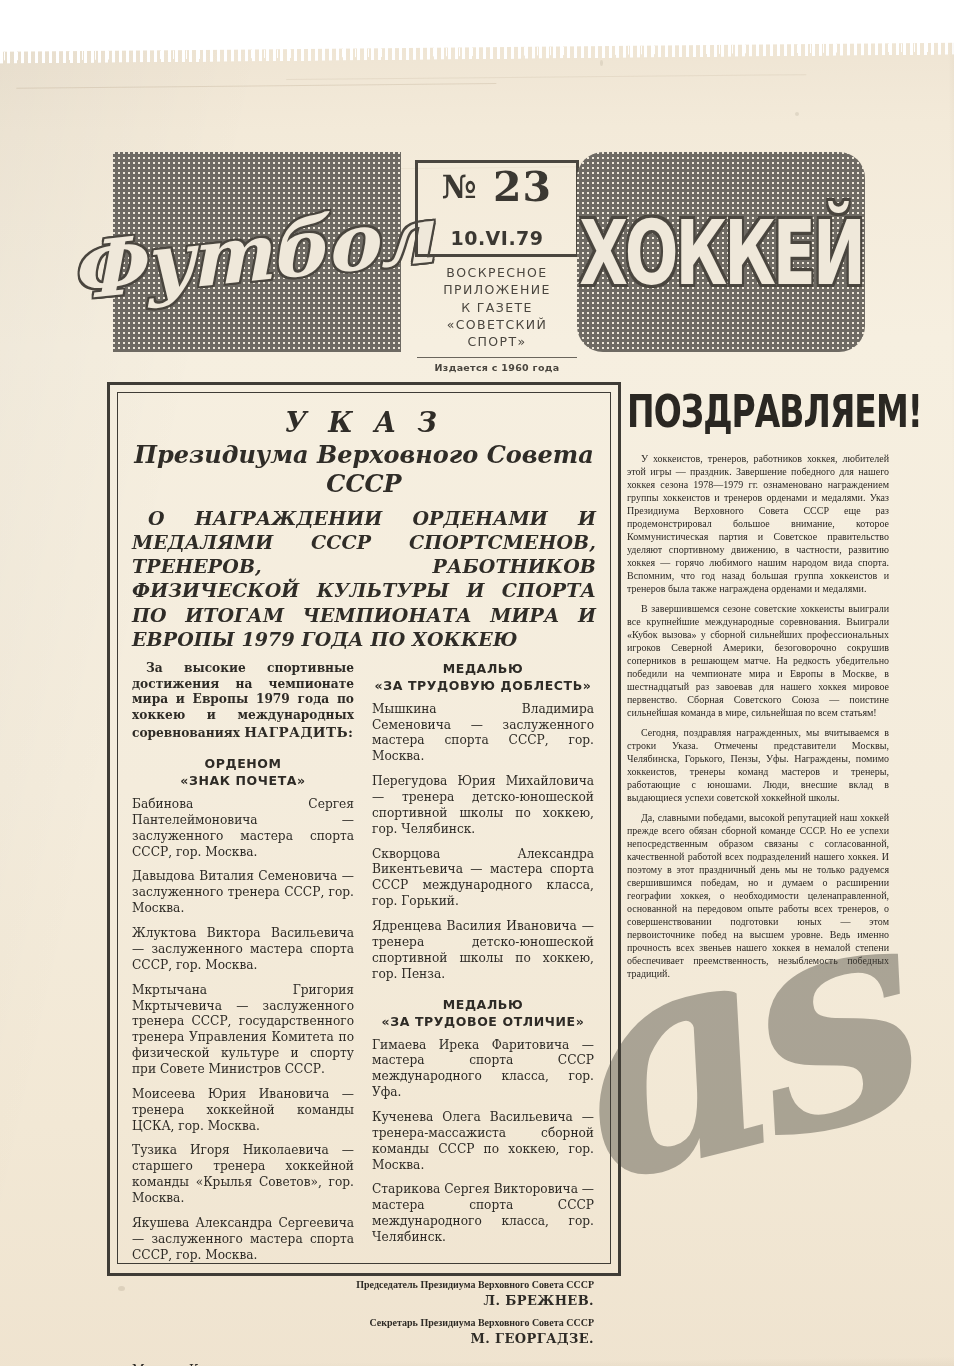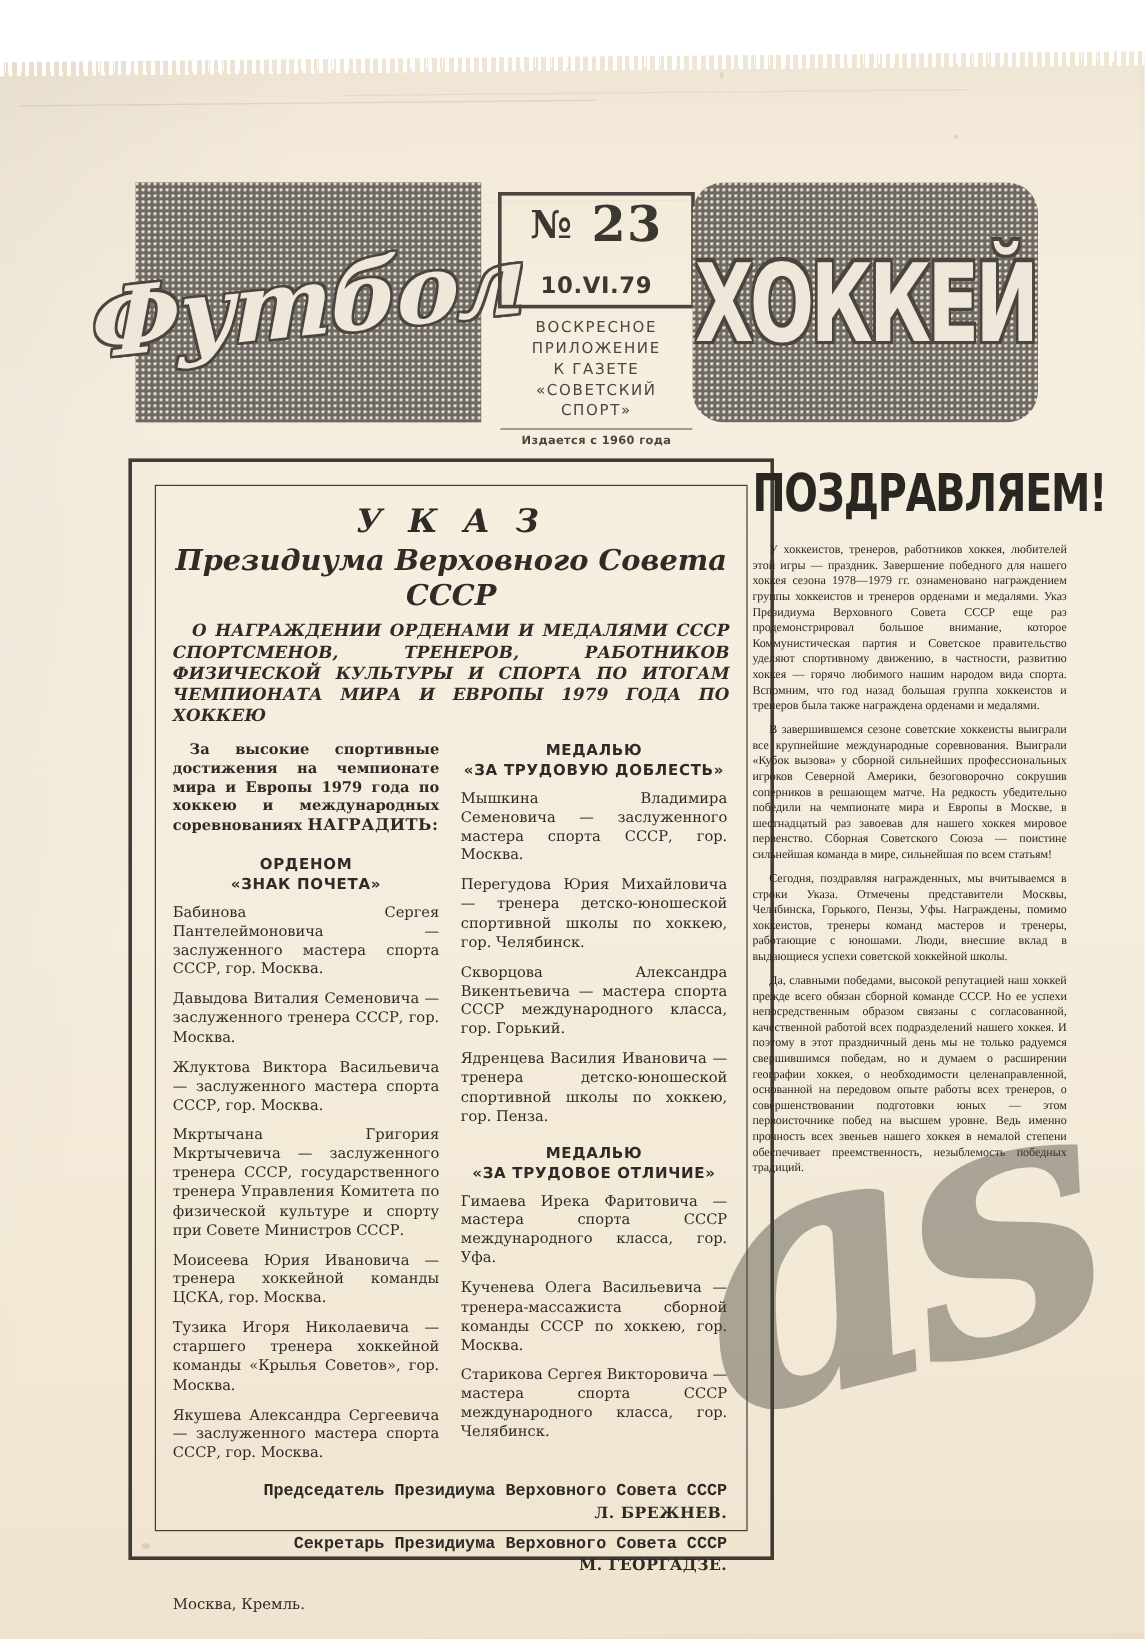--- a/index.html
+++ b/index.html
@@ -110,21 +110,21 @@
     font-size:9.5px;font-weight:700;color:#4a463f;letter-spacing:.3px;text-align:center;
   }
 
   
   #body-area{position:absolute;left:0;top:382px;width:954px;}
 
   
   #decree{
     position:absolute;left:107px;top:0;width:500px;height:880px;
     border:3px solid #3f3c36;
-    padding:16px;
+    padding:4px;
     background:transparent;
   }
   #decree-inner{
     border:1px solid #3f3c36;
     margin:3px;
     height:calc(100% - 8px);
     padding:10px 14px 0 14px;
     box-sizing:border-box;
   }
 
@@ -138,21 +138,21 @@
   .ukaz-sub{
     text-align:center;
     font-family:"DejaVu Serif",serif;
     font-style:italic;font-weight:700;
     font-size:24px;color:#2f2c27;letter-spacing:0px;
     margin:0 0 8px;
   }
   .ukaz-about{
     font-family:"DejaVu Serif",serif;
     font-style:italic;font-weight:700;
-    font-size:14px;line-height:1.27;color:#2f2c27;
+    font-size:19px;line-height:1.27;color:#2f2c27;
     text-align:justify;text-indent:16px;
     letter-spacing:.1px;
     margin:0 0 10px;
   }
 
   #decree-cols{display:flex;gap:18px;}
   .dcol{width:222px;}
 
   .serif-p{
     font-family:"DejaVu Serif",serif;
@@ -170,22 +170,22 @@
   }
   .award-head.second{margin-top:2px;margin-bottom:9px;}
   .grant-word{
     font-family:"DejaVu Serif",serif;font-weight:700;font-size:13.5px;color:#2e2b26;
     letter-spacing:.4px;
   }
 
   
   #sig{margin-top:6px;padding:0 2px;}
   .sig-line{
-    font-family:Liberation Mono, monospace;font-weight:700;
-    font-size:14px;color:#2e2b26;text-align:right;line-height:1.35;
+    font-family:Liberation Serif, serif;font-weight:700;
+    font-size:10px;color:#2e2b26;text-align:right;line-height:1.35;
   }
   .sig-name{font-family:"DejaVu Serif",serif;font-weight:700;font-size:13px;letter-spacing:.4px;}
   #place{
     margin-top:14px;
     font-family:"DejaVu Serif",serif;font-size:12.4px;color:#2e2b26;line-height:1.4;
   }
 
   
   #editorial{
     position:absolute;left:627px;top:0;width:262px;

